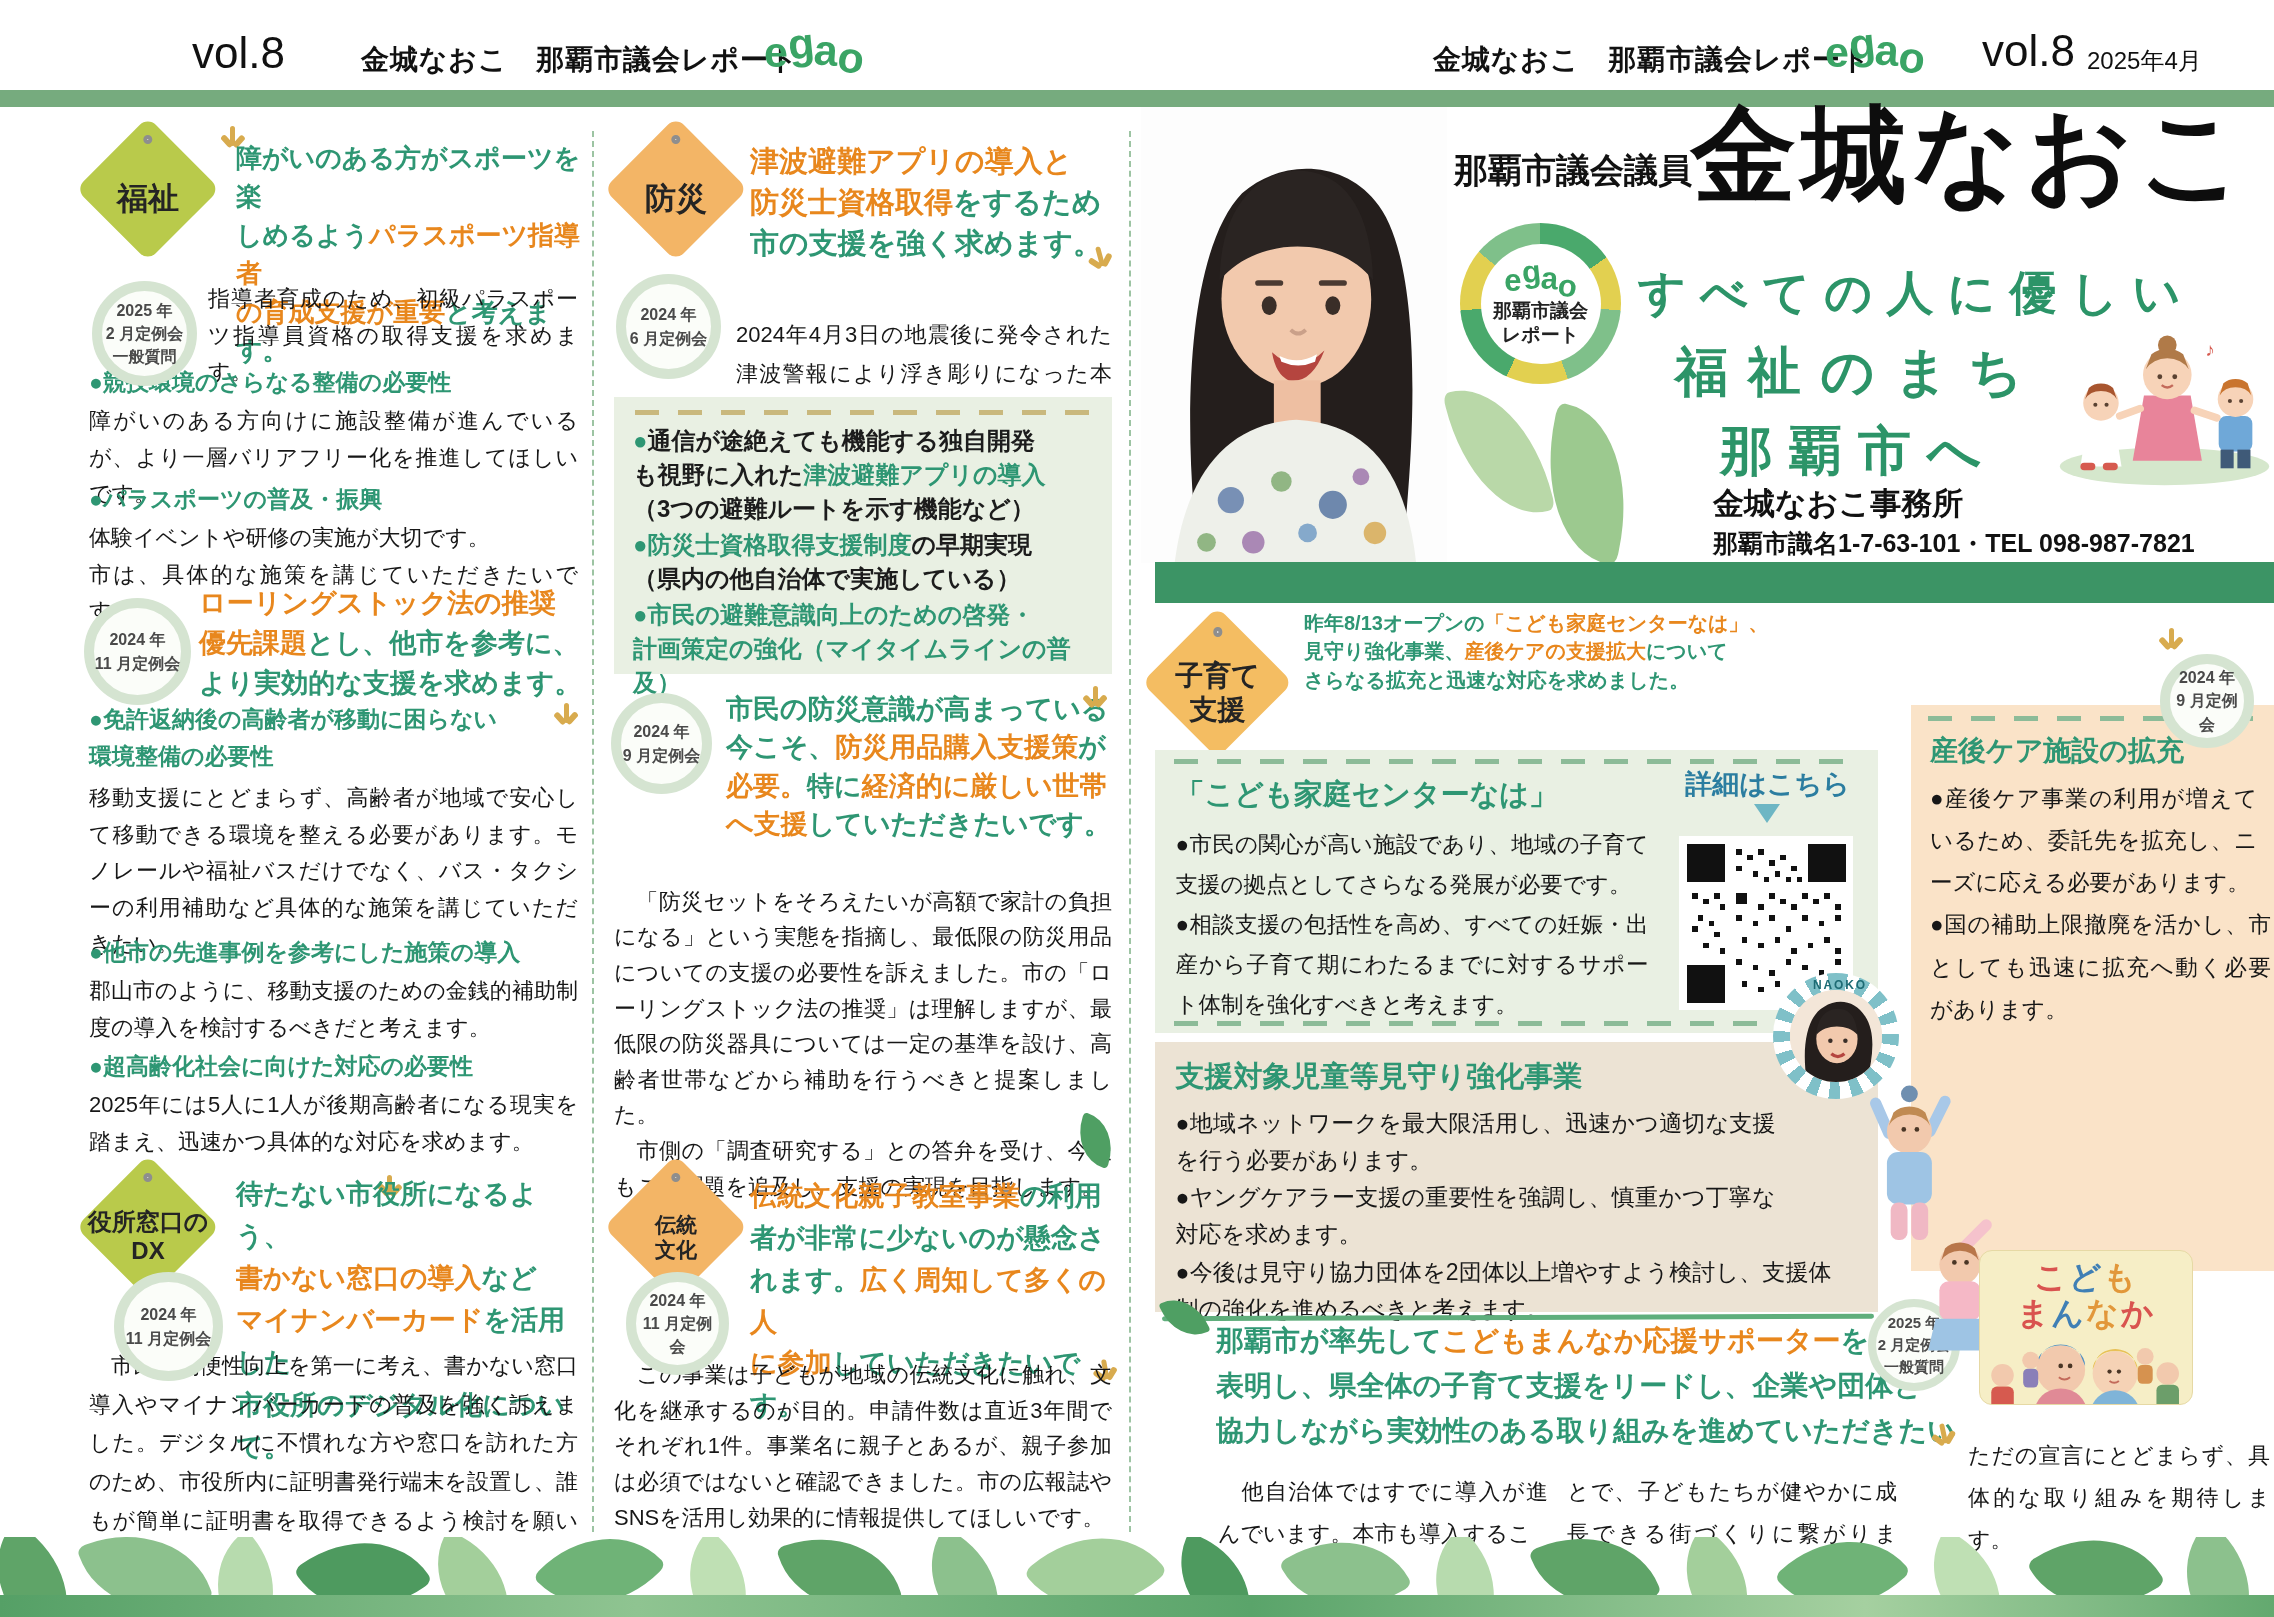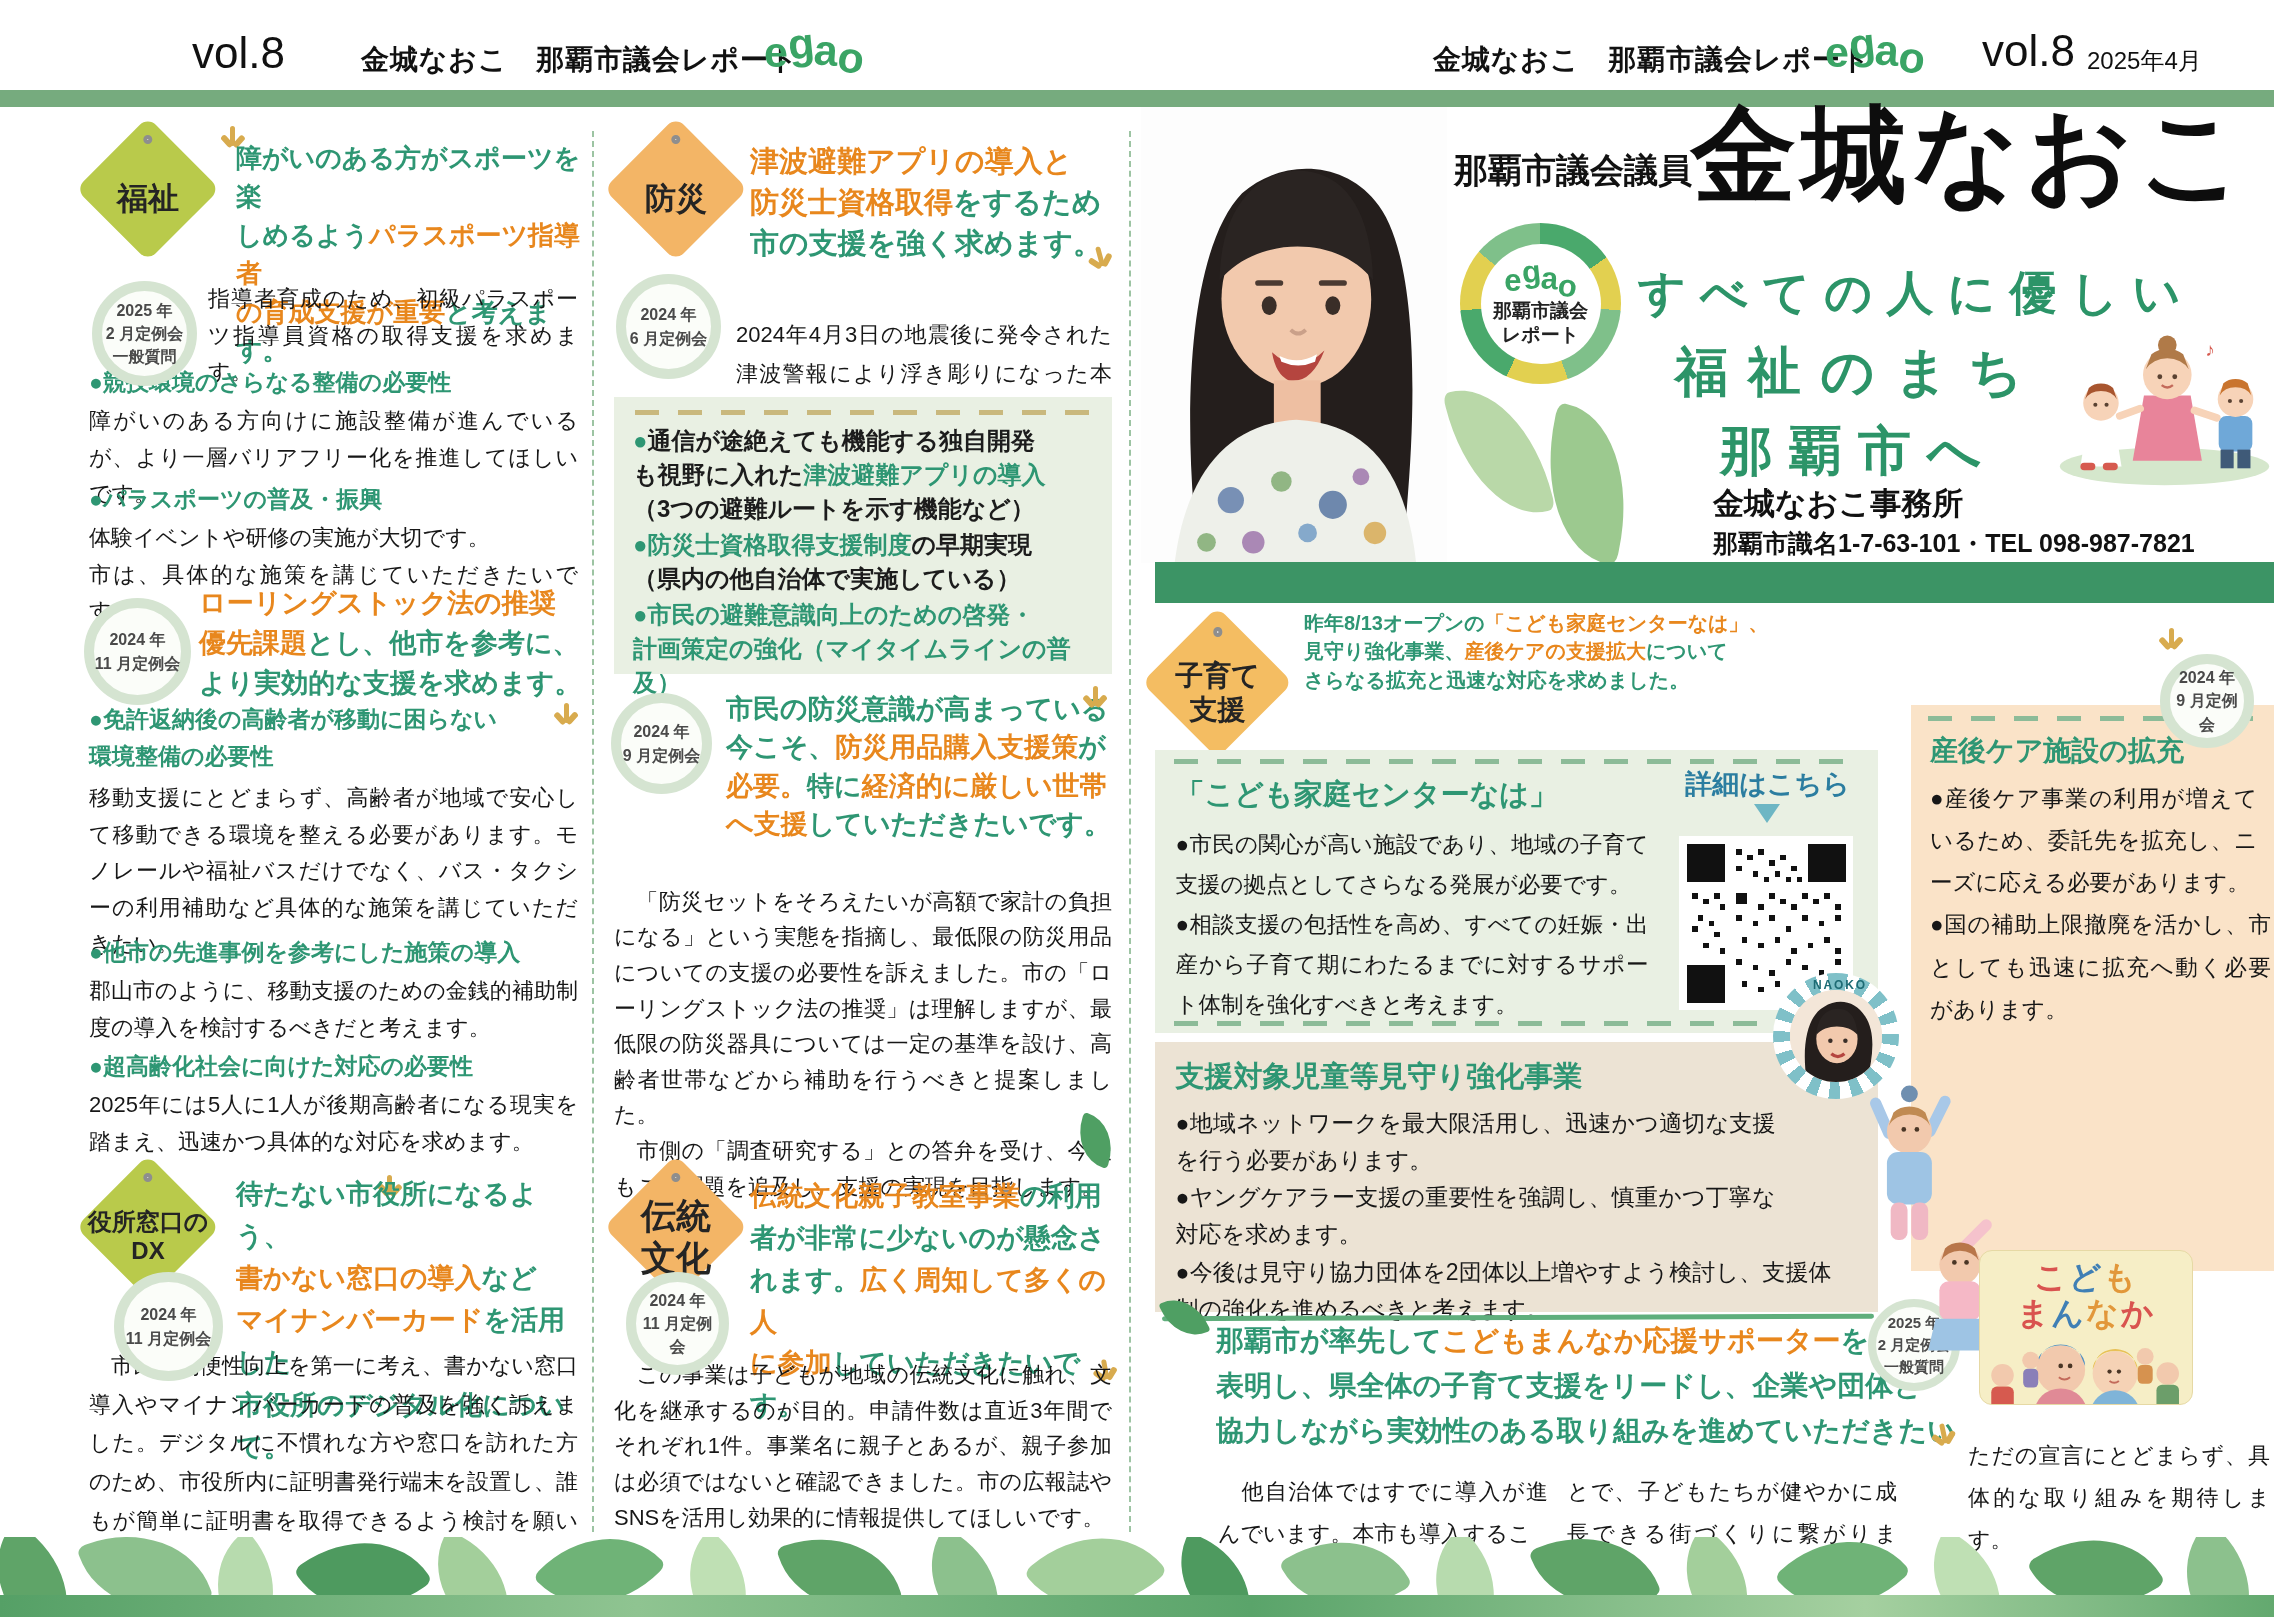--- a/index.html
+++ b/index.html
@@ -187,21 +187,21 @@
   <div class="abs spark" style="left:1077px;top:665px;transform:scaleX(-1);">
       <i></i>
       <i></i>
       <i></i>
     </div>
   <div class="abs body-t" style="left:614px;top:848px;width:498px;line-height:1.62;">
     <span>　「防災セットをそろえたいが高額で家計の負担になる」という実態を指摘し、最低限の防災用品についての支援の必要性を訴えました。市の「ローリングストック法の推奨」は理解しますが、最低限の防災器具については一定の基準を設け、高齢者世帯などから補助を行うべきと提案しました。</span><br><span>　市側の「調査研究する」との答弁を受け、今後もこの問題を追及し、支援の実現を目指します。</span>
   </div>
   <div class="abs leafshape" style="left:1076px;top:1117px;width:39px;height:47px;transform:rotate(18deg);background:#4f9f63;"></div>
 
-  <div class="abs badge o" style="left:614px;top:1165px;width:124px;height:124px;font-size:35px;">
+  <div class="abs badge o" style="left:614px;top:1165px;width:124px;height:124px;font-size:21px;">
     <span class="hole" style="top:7.5px;"></span>
     <span class="lbl">伝統
 文化</span>
   </div>
   <div class="abs session" style="left:626px;top:1272px;width:103px;height:103px;">2024 年
 11 月定例会</div>
   <div class="abs hl" style="left:750px;top:1176px;width:370px;font-size:27px;line-height:1.55;"><span class="c-o">伝統文化親子教室事業</span><span class="c-g">の利用
 者が非常に少ないのが懸念さ
 れます。</span><span class="c-o">広く周知して多くの人
 に参加</span><span class="c-g">していただきたいです。</span></div>

